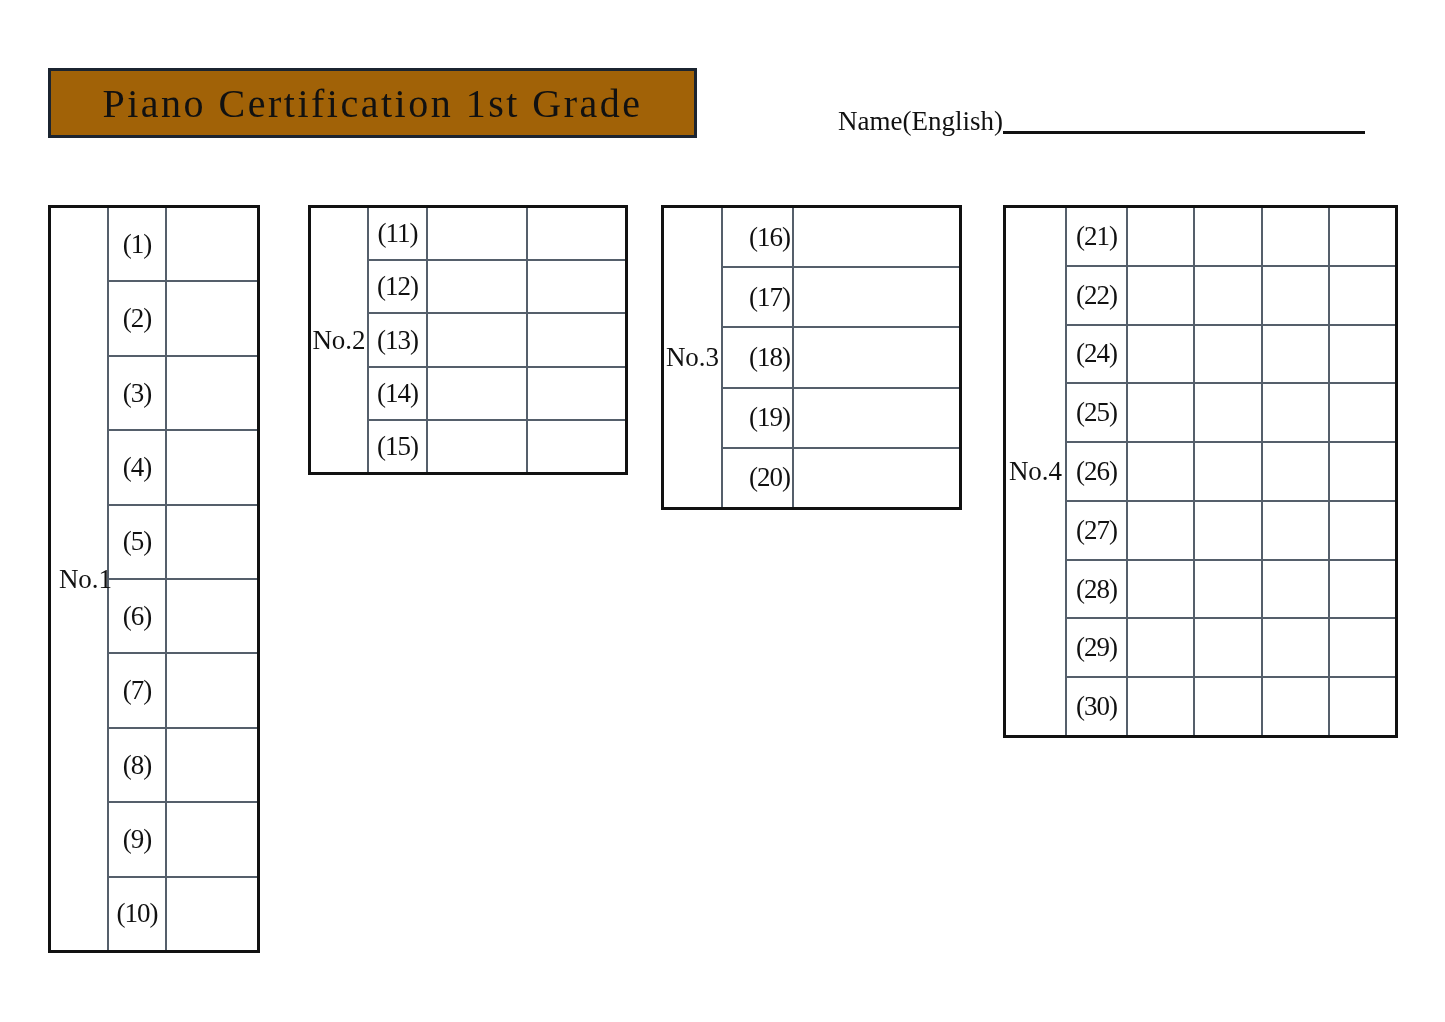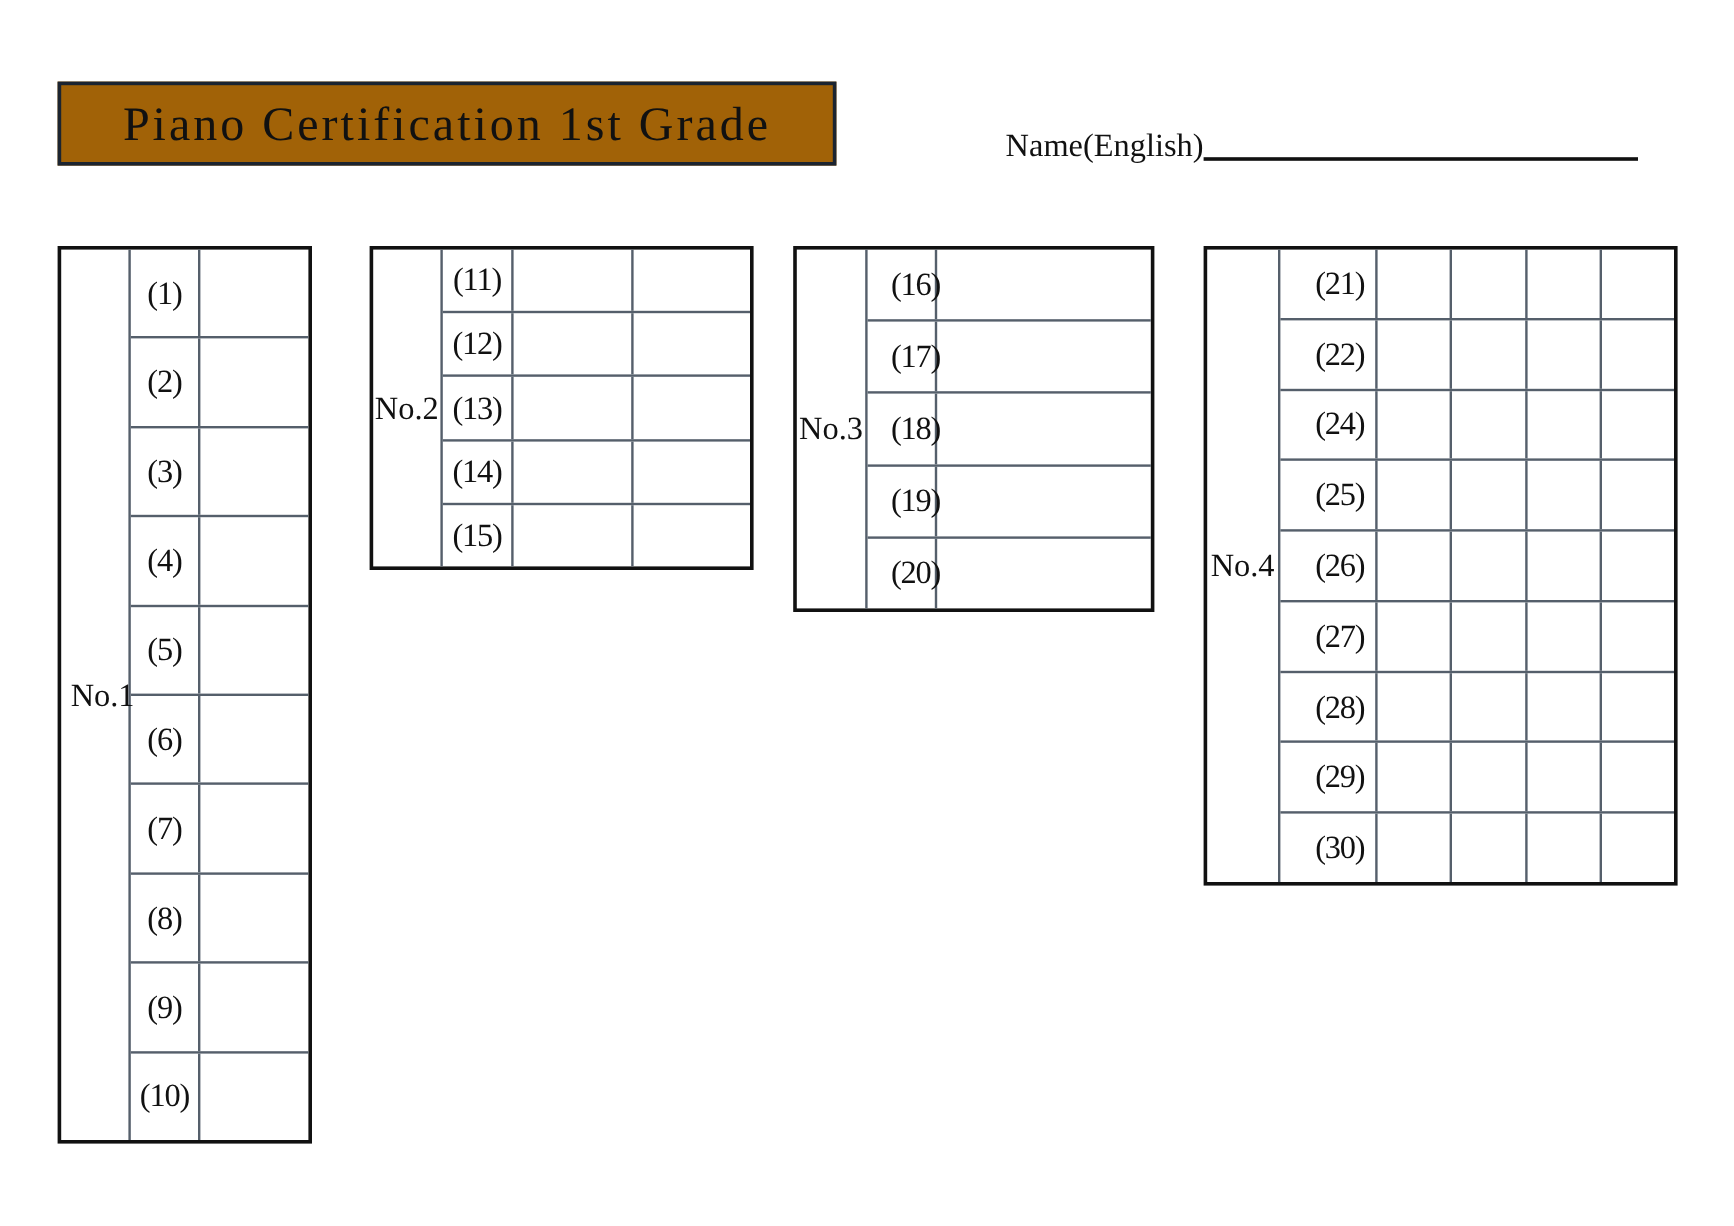--- a/index.html
+++ b/index.html
@@ -120,26 +120,26 @@
   #table-1 .num-cell  { width: 58px; }
 
   
   #table-2 { left: 308px; top: 205px; width: 320px; height: 270px; }
   #table-2 .label-col { width: 58px; }
   #table-2 .num-cell  { width: 59px; }
 
   
   #table-3 { left: 661px; top: 205px; width: 301px; height: 305px; }
   #table-3 .label-col { width: 59px; }
-  #table-3 .num-cell  { width: 58px; padding-left: 24px; }
+  #table-3 .num-cell  { width: 71px; padding-left: 24px; }
 
   
   #table-4 { left: 1003px; top: 205px; width: 395px; height: 533px; }
   #table-4 .label-col { width: 61px; }
-  #table-4 .num-cell  { width: 61px; margin-left: 20px; }
+  #table-4 .num-cell  { width: 61px; }
 </style>
 </head>
 <body>
 
 <div class="title-box">
   <span class="title-text">Piano Certification 1st Grade</span>
 </div>
 
 <div class="name-block">
   <span class="name-label">Name(English)</span>

